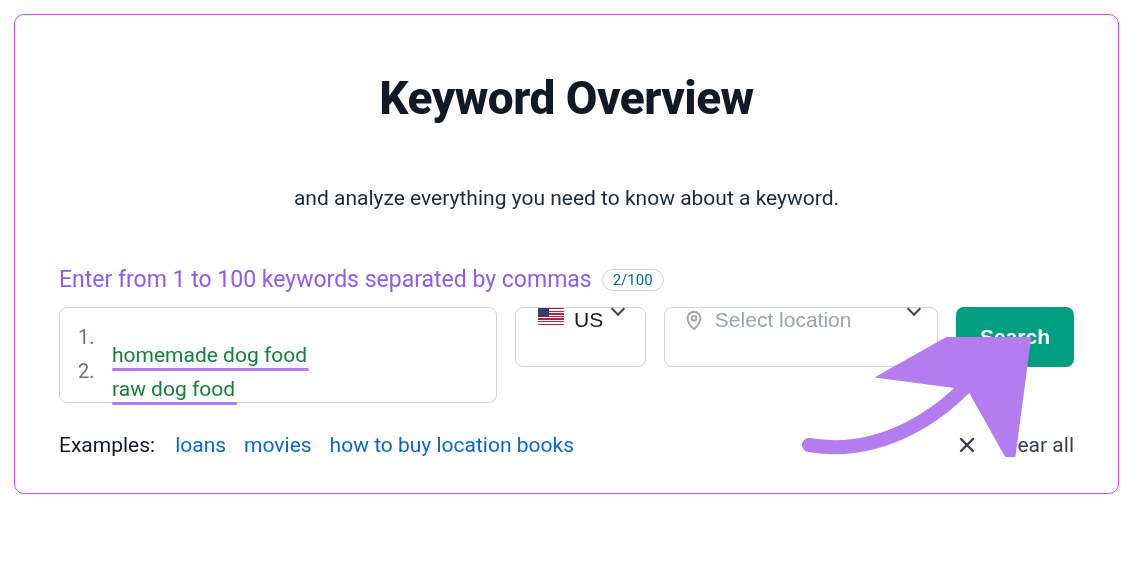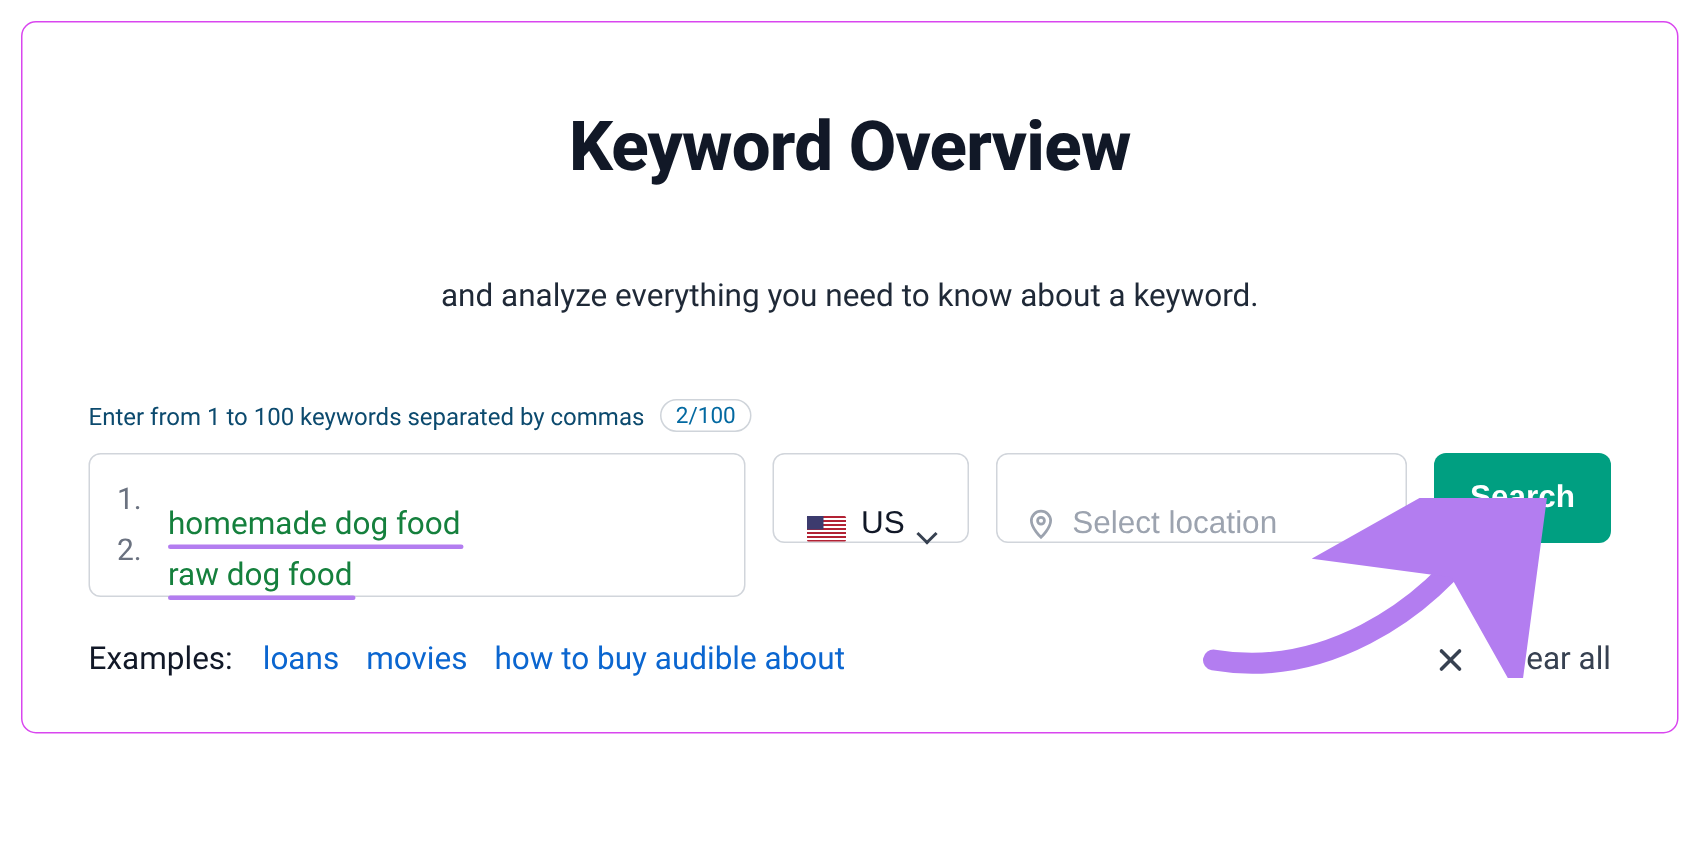--- a/index.html
+++ b/index.html
@@ -31,22 +31,22 @@
       line-height: 1.55;
       margin-bottom: 52px;
     }
     .hint-row {
       display: flex;
       align-items: center;
       gap: 10px;
       margin-bottom: 14px;
     }
     .hint-text {
-      color: #0c4a6e;
-      font-size: 16px;
+      color: #8b5cf6;
+      font-size: 23px;
     }
     .count-pill {
       display: inline-block;
       border: 1px solid #cfd4da;
       border-radius: 999px;
       padding: 1px 10px;
       font-size: 15px;
       color: #0369a1;
     }
     .controls-row {
@@ -84,21 +84,21 @@
       position: absolute;
       left: 0;
       right: -2px;
       bottom: -4px;
       height: 3px;
       background: #b37df0;
       border-radius: 2px;
     }
     .select-btn {
       display: flex;
-      align-items: flex-end;
+      align-items: flex-start;
       gap: 10px;
       height: 60px;
       padding: 0 18px;
       border: 1px solid #d1d5db;
       border-radius: 8px;
       background: #fff;
       font-size: 21px;
       color: #111827;
       cursor: pointer;
     }
@@ -245,21 +245,21 @@
       <path d="M 30 108 C 100 120, 170 80, 212 18" stroke="#b37df0" stroke-width="14" fill="none" stroke-linecap="round" marker-end="url(#ah)"></path>
     </svg>
 
   </div>
 
   <div class="bottom-row">
     <div class="examples">
       <span class="ex-label">Examples:</span>
       <a>loans</a>
       <a>movies</a>
-      <a>how to buy audible about</a>
+      <a>how to buy location books</a>
     </div>
     <div class="clear-all">
       <span class="x-icon">
         <svg viewBox="0 0 16 16" stroke="#374151" stroke-width="2.4" stroke-linecap="round">
           <line x1="2" y1="2" x2="14" y2="14"></line>
           <line x1="14" y1="2" x2="2" y2="14"></line>
         </svg>
       </span>
       <span>Clear all</span>
     </div>

